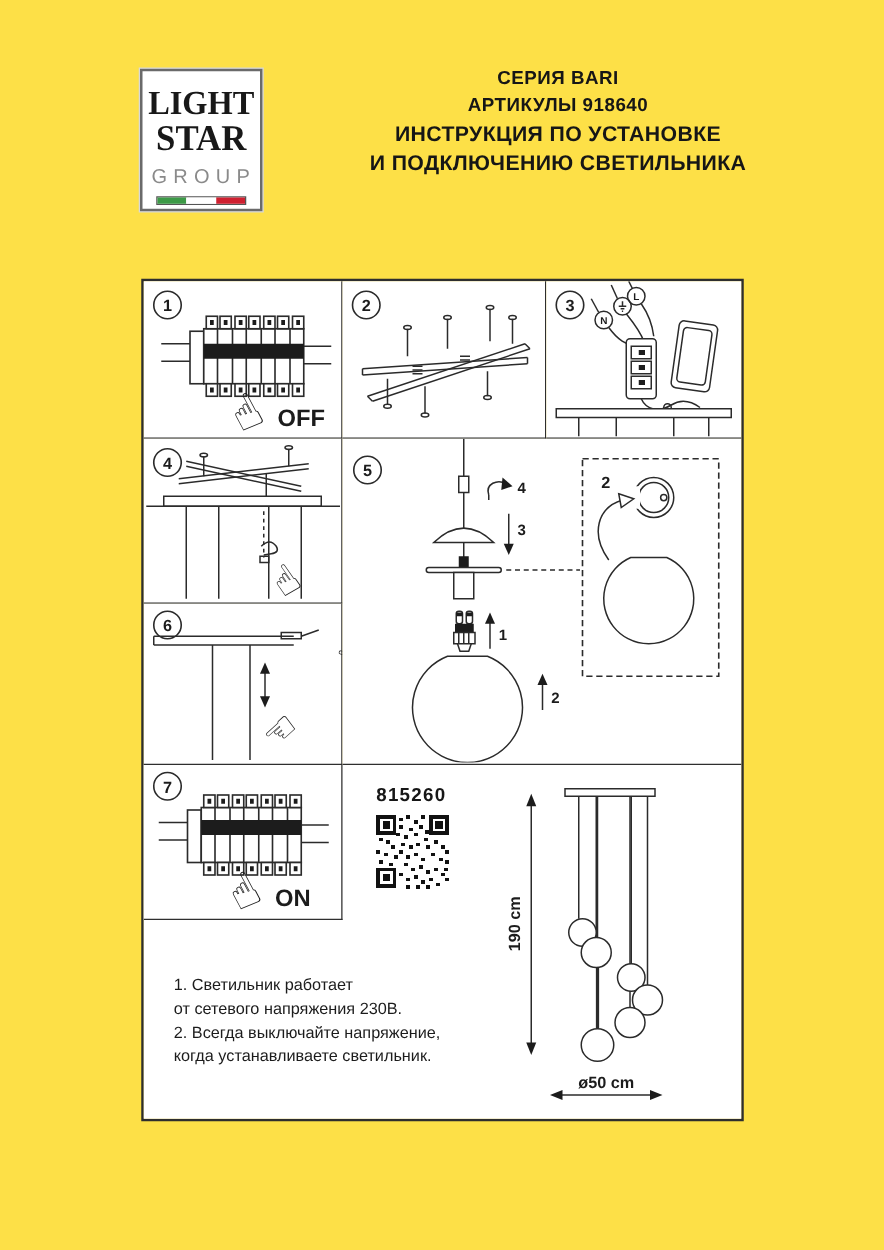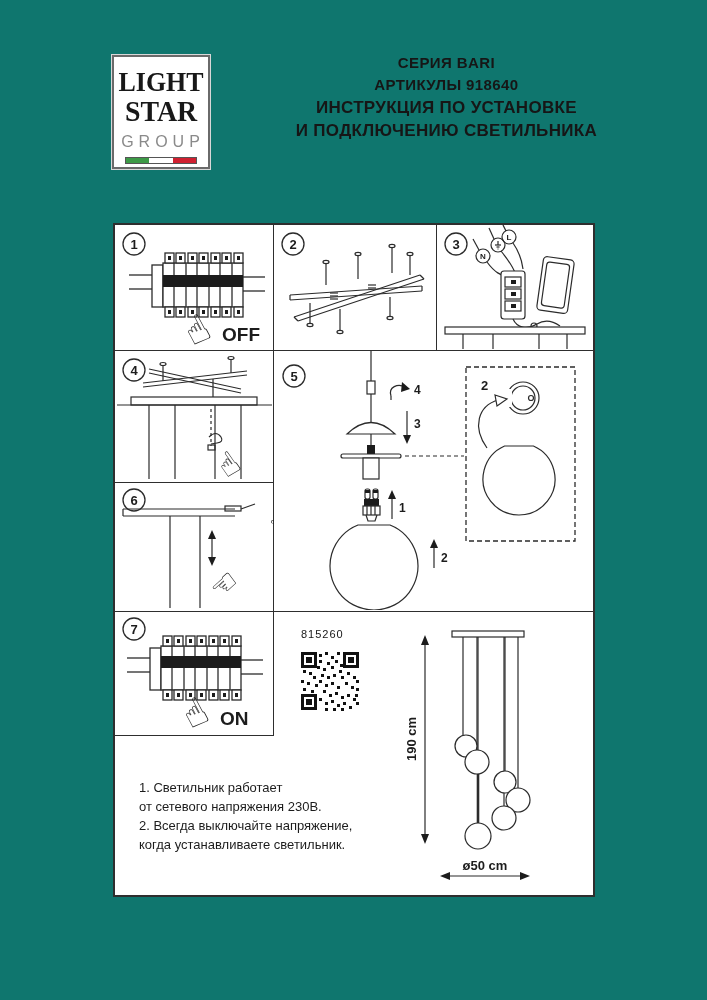--- a/index.html
+++ b/index.html
@@ -1,17 +1,17 @@
 <!DOCTYPE html>
 <html><head>
 <meta charset="utf-8">
 <style>
   * { margin:0; padding:0; box-sizing:border-box; }
   body { width:707px; height:1000px; background:#fff; font-family:"Liberation Sans", sans-serif; position:relative; }
-  .page { position:absolute; left:0; top:0; width:707px; height:1000px; background:#0f766e; overflow:hidden; }
+  .page { position:absolute; left:0; top:0; width:707px; height:1000px; background:#fde047; overflow:hidden; }
 
   
   .logo-box { position:absolute; left:112px; top:55px; width:98px; height:114px;
     border:2px solid #6a6a6a; box-shadow:0 0 0 1px #d8d8d8; background:#fff; text-align:center; }
   .logo-l1, .logo-l2 { font-family:"Liberation Serif", serif; font-weight:bold; color:#181818; line-height:1; }
   .logo-l1 { font-size:27px; margin-top:12px; letter-spacing:0px; transform:scaleX(.96); }
   .logo-l2 { font-size:29px; margin-top:1px; transform:scaleX(.96); }
   .logo-l3 { font-size:16px; color:#8a8a8a; letter-spacing:5px; margin-top:7px; margin-left:4px; }
   .logo-flag { width:72px; height:7px; margin:6px auto 0 auto; display:flex; border:1px solid #555; }
   .logo-flag span { flex:1; height:100%; }
@@ -23,21 +23,21 @@
   
   .grid { position:absolute; left:113px; top:223px; width:482px; height:674px; border:2px solid #2e2e2e; }
   .cell { position:absolute; background:#fff; }
   .br { border-right:1.5px solid #2e2e2e; }
   .bb { border-bottom:1.5px solid #2e2e2e; }
   svg { display:block; }
   svg text { font-family:"Liberation Sans", sans-serif; fill:#1c1c1c; }
   .hand { font-family:"DejaVu Sans", sans-serif; fill:#1c1c1c; }
 
   
-  .article-label { position:absolute; left:186px; top:16px; font-size:11px; font-weight:normal; letter-spacing:1px; color:#161616; }
+  .article-label { position:absolute; left:186px; top:16px; font-size:15px; font-weight:bold; letter-spacing:1px; color:#161616; }
   .qr { position:absolute; left:184px; top:38px; }
   .notes { position:absolute; left:24px; top:166px; font-size:13px; line-height:19px; color:#1c1c1c; }
 </style>
 </head>
 <body>
 
 <div class="page">
 
   <div class="logo-box">
     <div class="logo-l1">LIGHT</div>

